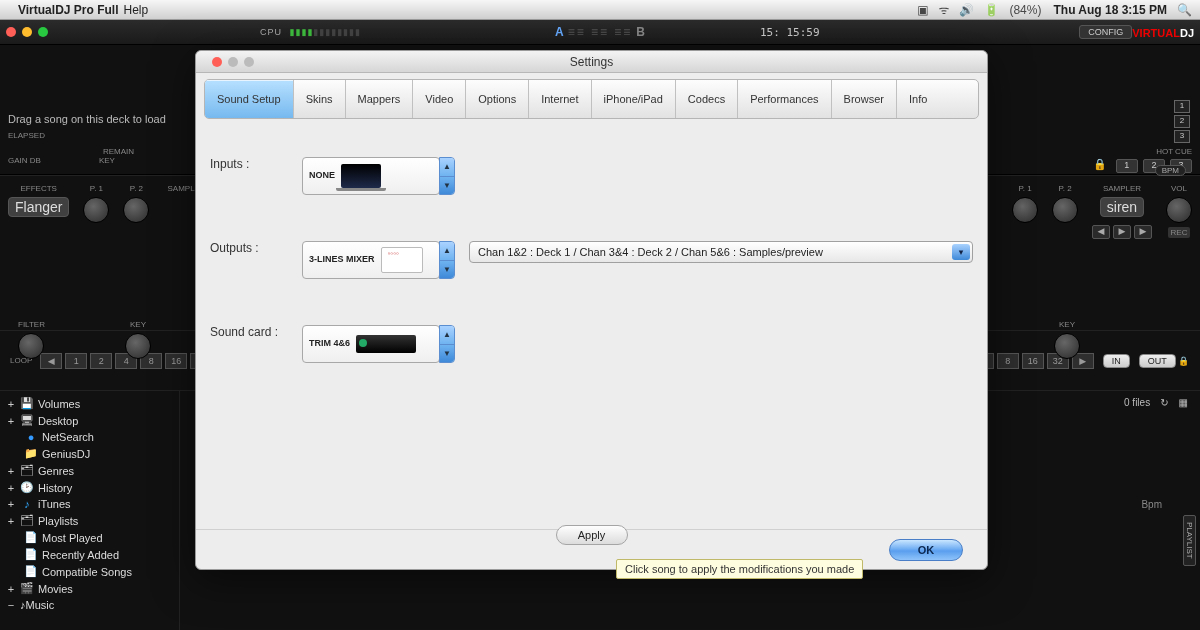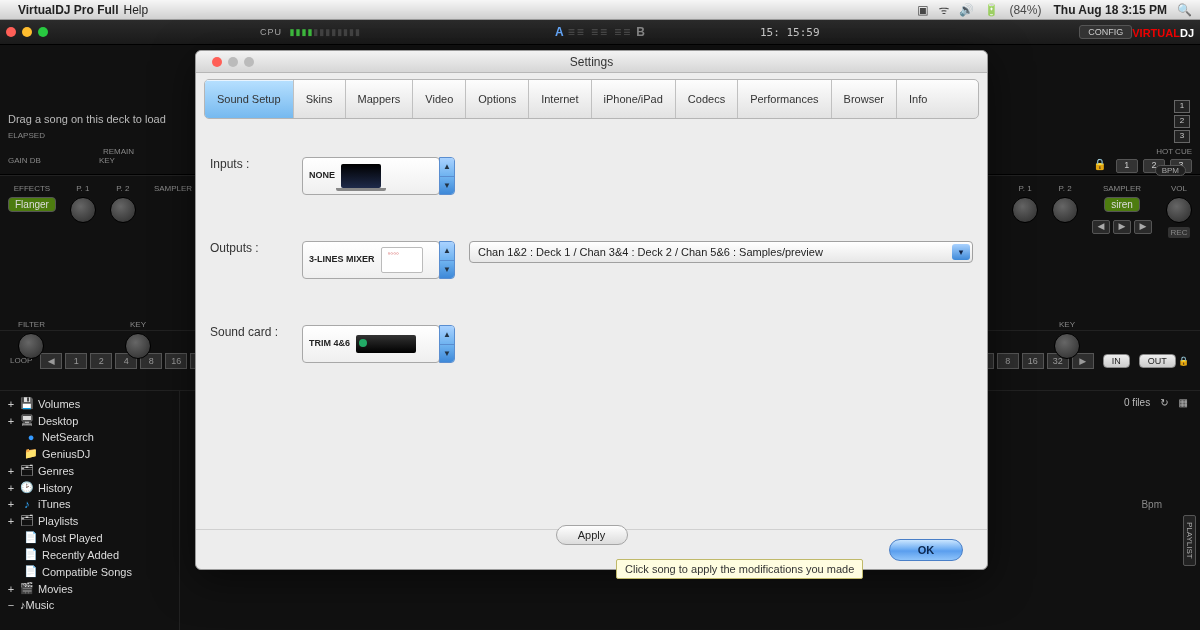--- a/index.html
+++ b/index.html
@@ -64,21 +64,21 @@
   .deck-right{ margin-left:auto; width:180px; padding:8px; text-align:right;}
   .deck-right .hotcue-row{margin-top:36px;}
   .deck-right .hotcue-row .hc{display:inline-block;background:#333;border:1px solid #555;border-radius:2px;width:22px;height:14px;text-align:center;font-size:9px;color:#ccc;margin-left:2px;}
   .num-stack{position:absolute;top:55px;right:10px;display:flex;flex-direction:column;gap:2px;}
   .num-stack .n{border:1px solid #666;background:#222;color:#ccc;width:16px;height:13px;font-size:8px;text-align:center;}
   .bpm-pill{position:absolute;top:120px;right:14px;font-size:8px;background:#222;border:1px solid #555;border-radius:6px;padding:0 6px;color:#aaa;}
 
   .mid-row{border-top:1px solid #222;height:95px;display:flex;align-items:flex-start;padding:8px;color:#aaa;font-size:9px;gap:14px;}
   .mid-col{display:flex;flex-direction:column;align-items:center;gap:4px;}
   .knob{width:26px;height:26px;border-radius:50%;background:radial-gradient(circle at 40% 35%, #666, #2a2a2a);border:1px solid #000;}
-  .dropdown-dark{background:#4d7c0f;border:1px solid #555;border-radius:4px;padding:1px 6px;color:#ddd;font-size:10px;}
+  .dropdown-dark{background:#404040;border:1px solid #555;border-radius:4px;padding:1px 6px;color:#ddd;font-size:14px;}
   .mid-row .right-block{margin-left:auto;display:flex;gap:14px;}
   .transport-btns{display:flex;gap:3px;}
   .transport-btns .tb{width:18px;height:14px;background:#2a2a2a;border:1px solid #555;border-radius:2px;text-align:center;font-size:9px;}
 
   .loop-row{border-top:1px solid #222;height:60px;padding:6px 10px;color:#999;font-size:9px;display:flex;align-items:center;}
   .loop-row .seg{display:flex;gap:3px;margin-left:8px;}
   .loop-row .seg .sg{background:#2e2e2e;border:1px solid #555;width:22px;height:16px;text-align:center;font-size:9px;line-height:15px;}
   .loop-row .pill{background:linear-gradient(#eee,#ccc);color:#222;border:1px solid #888;border-radius:4px;padding:1px 8px;font-size:9px;margin-left:6px;}
   .loop-row .right-side{margin-left:auto;display:flex;align-items:center;gap:3px;}
   .lockicon{color:#d9a400;}

